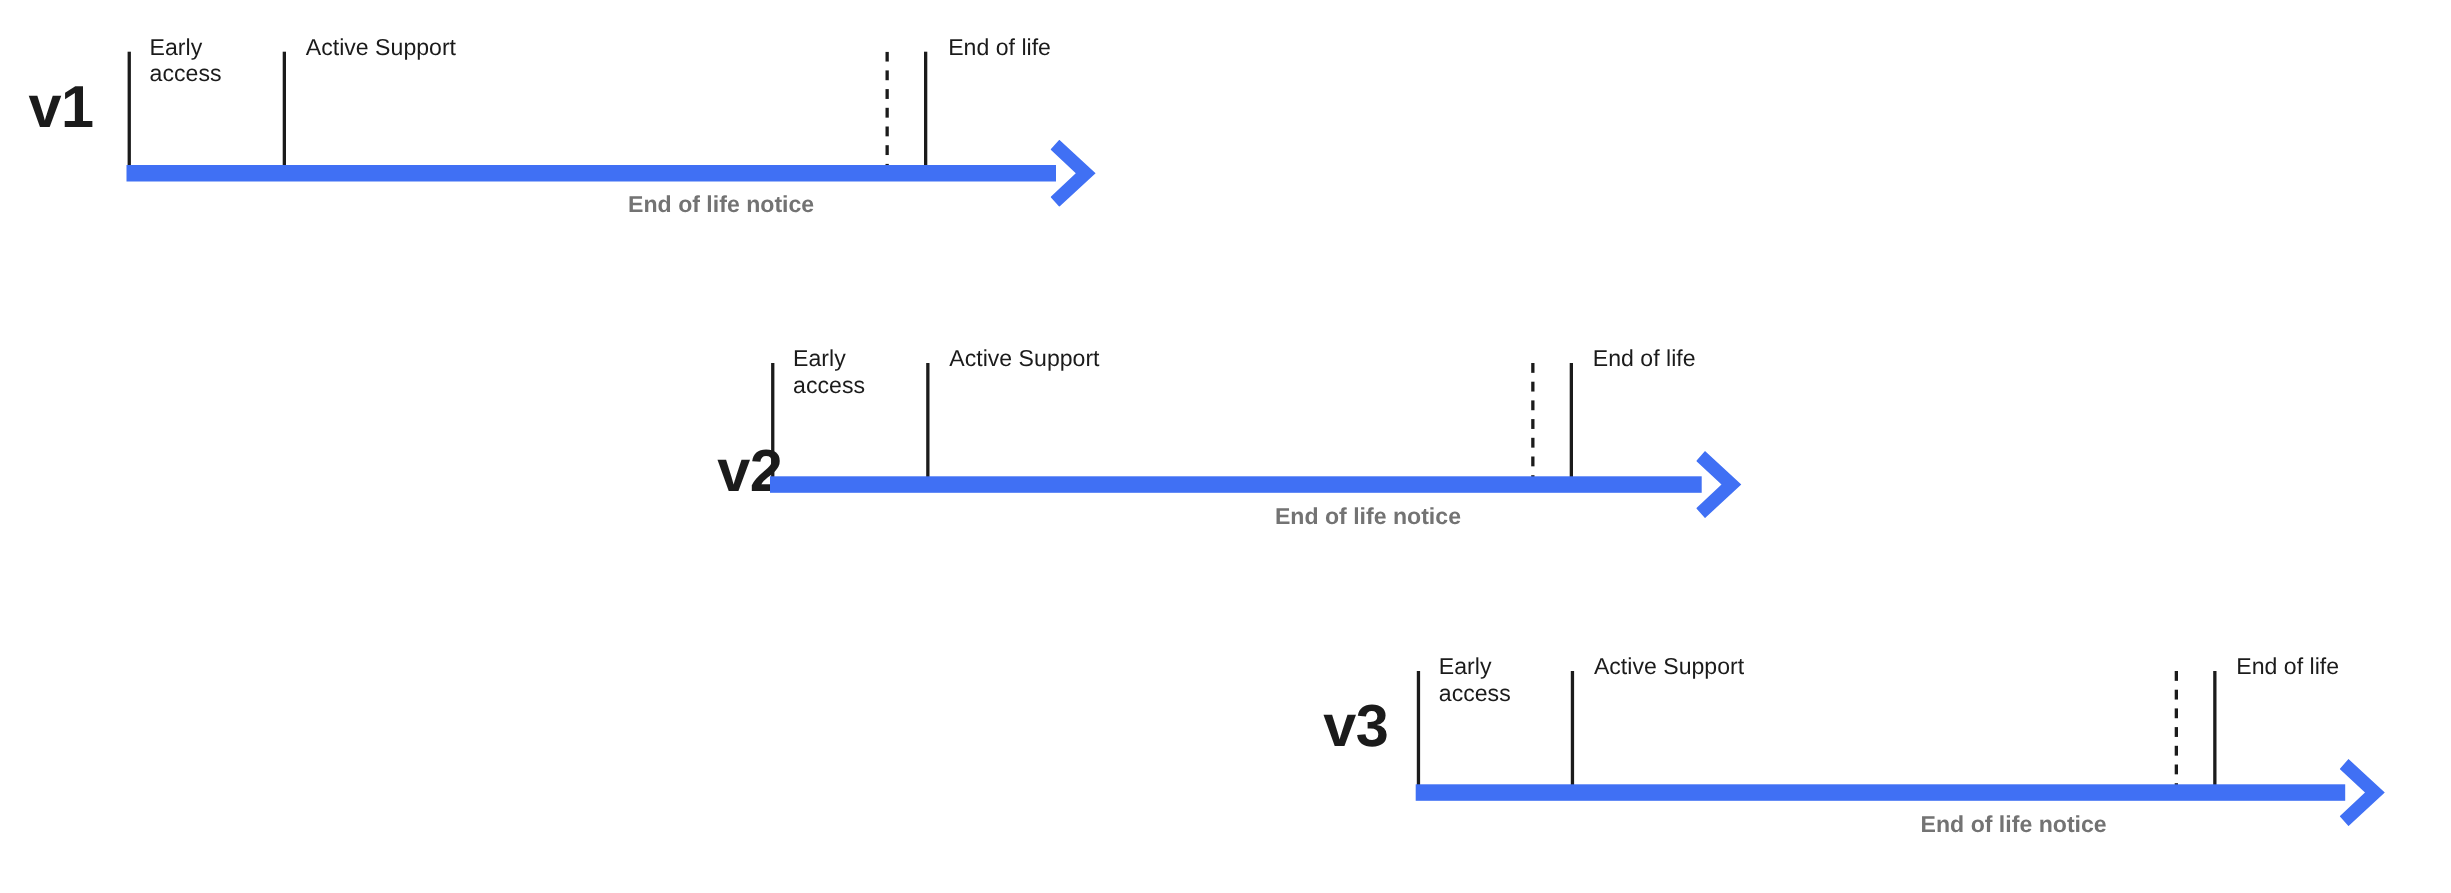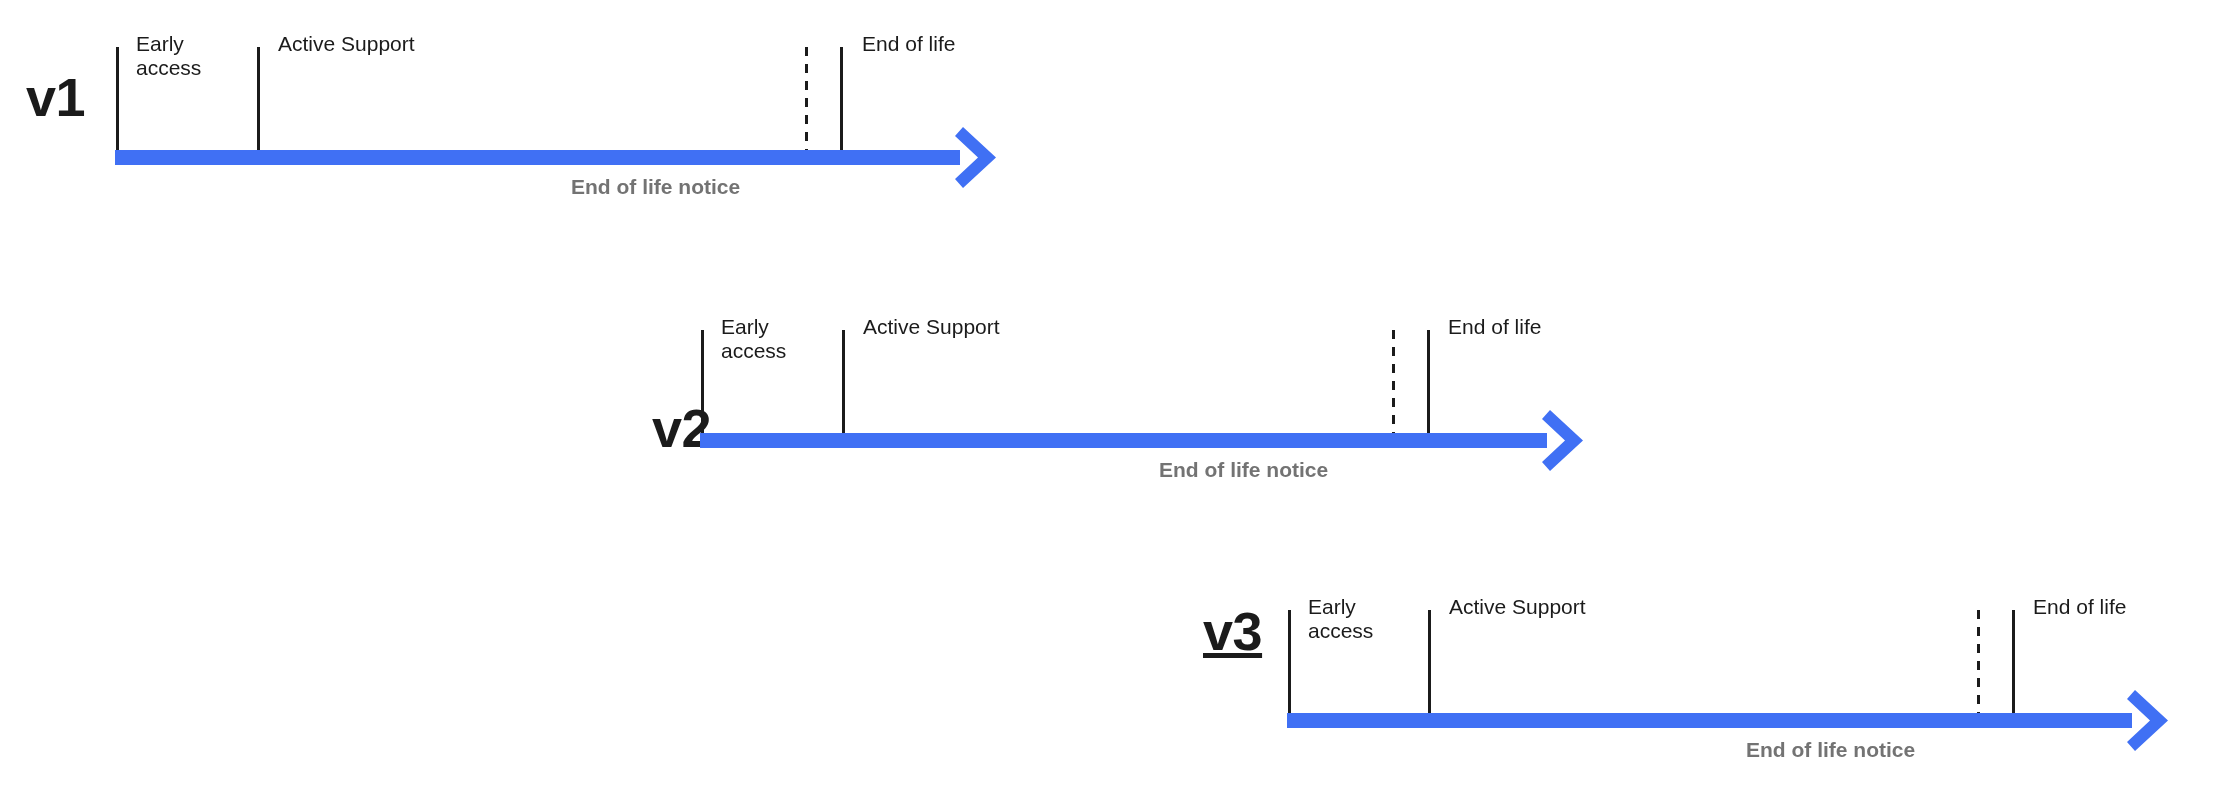--- a/index.html
+++ b/index.html
@@ -135,21 +135,21 @@
 
     <svg class="timeline-arrowhead" style="left:1542px; top:410px;" width="62" height="61" viewBox="0 0 62 61">
       <path d="M 8 0 L 0 9 L 23 30.5 L 0 52 L 8 61 L 41 30.5 Z" fill="#4070f4"></path>
     </svg>
 
     <div class="notice-label" style="left:1159px; top:459px;">End of life notice</div>
   </div>
 
   <div class="lifecycle-row">
 
-    <div class="version-label" style="left:1203px; top:604px;text-decoration:underline;">v3</div>
+    <div class="version-label" style="left:1203px; top:633px;">v3</div>
 
     <div class="phase-tick" style="left:1288px; top:610px; height:104px;"></div>
 
     <div class="phase-label" style="left:1308px; top:595px;">Early
 access</div>
 
     <div class="phase-tick" style="left:1428px; top:610px; height:104px;"></div>
 
     <div class="phase-label nowrap" style="left:1449px; top:595px;">Active Support</div>
 

